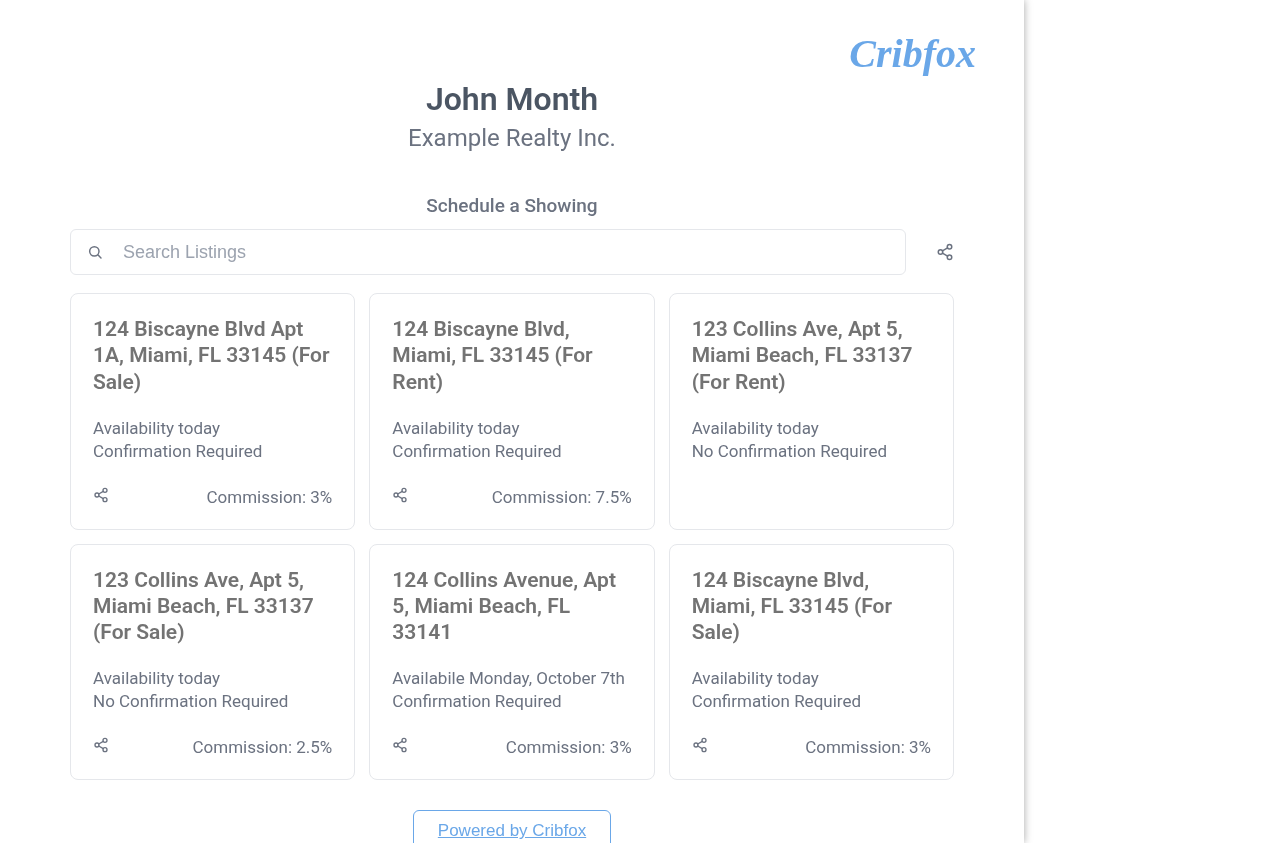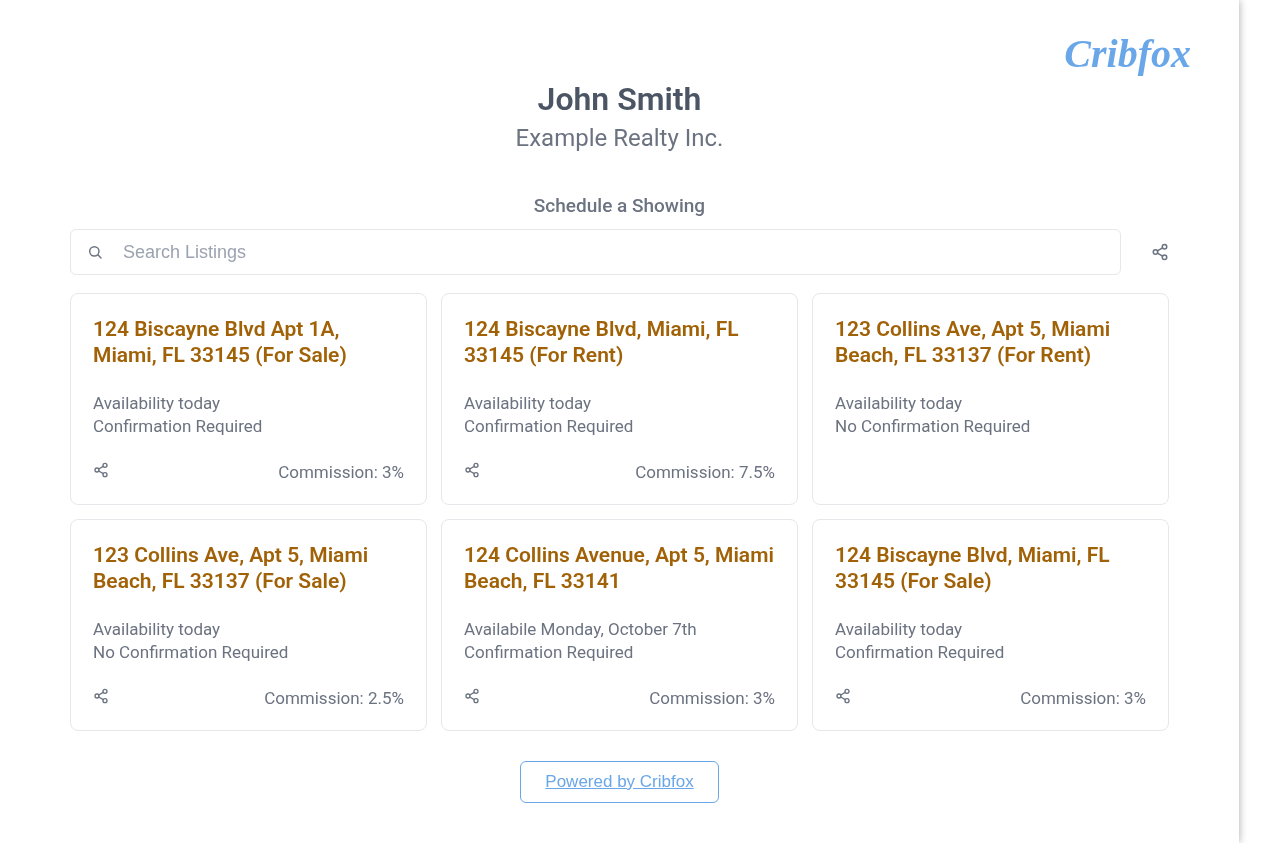--- a/index.html
+++ b/index.html
@@ -1,19 +1,19 @@
 <!DOCTYPE html>
 <html><head>
 <meta charset="utf-8">
 <style>
   * { box-sizing: border-box; margin: 0; padding: 0; }
   html, body { width: 1280px; height: 843px; font-family: -apple-system, BlinkMacSystemFont, "Segoe UI", Roboto, "Helvetica Neue", Arial, sans-serif; background: #fff; }
   .frame {
     position: relative;
-    width: 1239px;
+    width: 1024px;
     height: 843px;
     background: #fff;
     box-shadow: 0 0 8px rgba(0,0,0,0.35);
     padding: 30px 70px 40px 70px;
   }
   .brand {
     position: absolute;
     top: 30px;
     right: 48px;
     font-family: "Brush Script MT", "Segoe Script", cursive;
@@ -82,21 +82,21 @@
     border-radius: 8px;
     padding: 22px;
     display: flex;
     flex-direction: column;
     cursor: pointer;
     min-height: 210px;
   }
   .card-title {
     font-size: 21px;
     font-weight: 600;
-    color: #a16207;
+    color: #737373;
     line-height: 1.25;
     min-height: 54px;
   }
   .card-meta {
     margin-top: 22px;
     font-size: 17px;
     color: #6b7280;
     line-height: 1.35;
   }
   .card-footer {
@@ -127,21 +127,21 @@
     text-decoration: underline;
   }
 </style>
 </head>
 <body>
 
 <div class="frame">
   <div class="brand">Cribfox</div>
 
   <div class="header">
-    <div class="agent-name">John Smith</div>
+    <div class="agent-name">John Month</div>
     <div class="agency-name">Example Realty Inc.</div>
     <div class="schedule-label">Schedule a Showing</div>
   </div>
 
   <div class="search-row">
     <div class="search-box">
       <span class="icon">
         <svg width="16" height="16" viewBox="0 0 24 24" fill="none" stroke="currentColor" stroke-width="2.2" stroke-linecap="round" stroke-linejoin="round">
             <circle cx="11" cy="11" r="7"></circle>
             <line x1="21" y1="21" x2="16.65" y2="16.65"></line>

